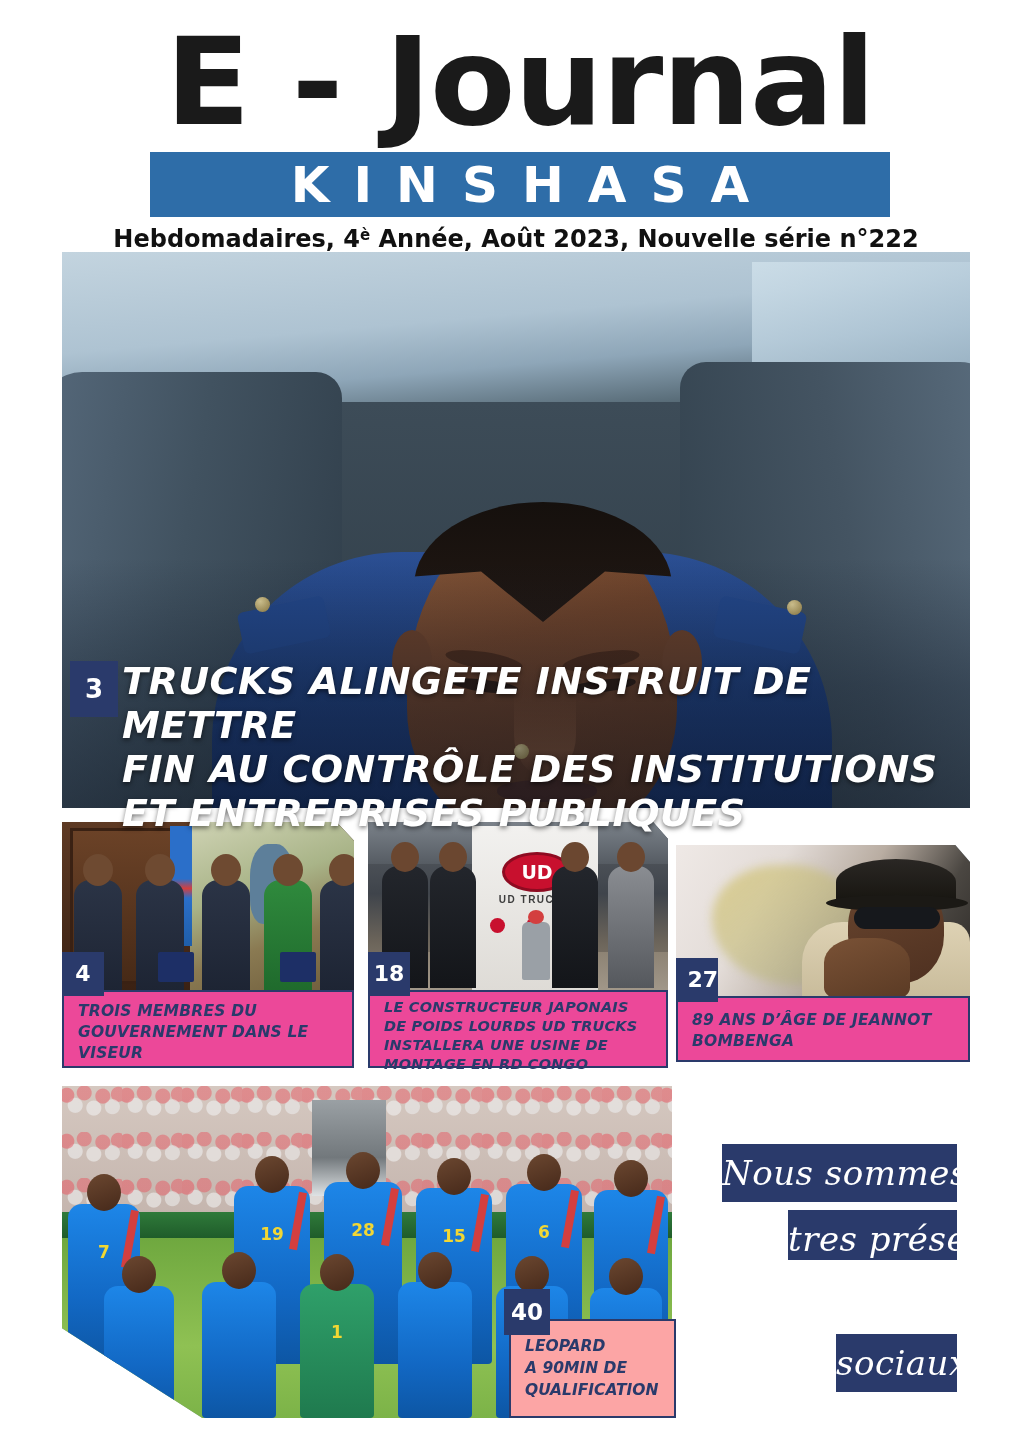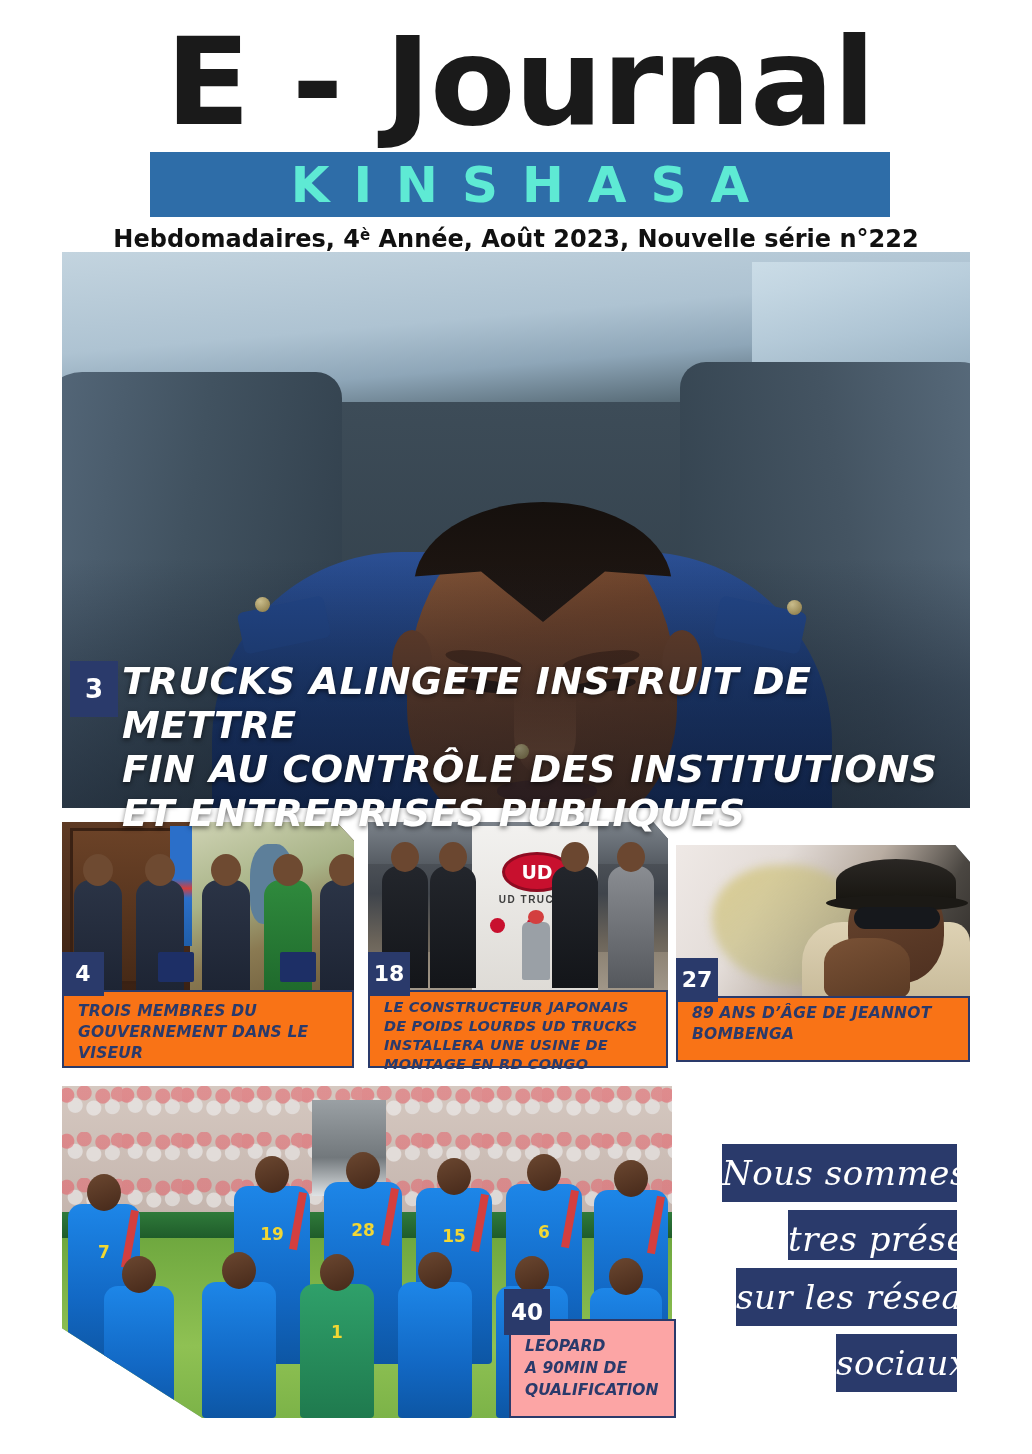--- a/index.html
+++ b/index.html
@@ -58,21 +58,21 @@
     left: 0; top: 0;
     width: 740px;
     height: 65px;
     line-height: 66px;
     text-align: center;
     font-family: "DejaVu Sans", sans-serif;
     font-weight: bold;
     font-size: 50px;
     letter-spacing: 24px;
     text-indent: 24px;
-    color: #5eead4;
+    color: #ffffff;
     white-space: nowrap;
   }
   .masthead-sub {
     position: absolute;
     left: 0;
     top: 221px;
     width: 1032px;
     text-align: center;
     font-family: "DejaVu Sans", sans-serif;
     font-weight: bold;
@@ -389,40 +389,40 @@
     color: #ffffff;
     font-family: "DejaVu Sans", sans-serif;
     font-weight: bold;
     font-size: 22px;
     line-height: 44px;
     text-align: center;
     z-index: 5;
   }
   .badge-4  { left: 62px;  top: 952px; }
   .badge-18 { left: 368px; top: 952px; }
-  .badge-27 { left: 676px; top: 958px; }
+  .badge-27 { left: 676px; top: 958px; text-align: right; }
 
   .cap-box {
     position: absolute;
-    background: #f97316;
+    background: #ec4899;
     border: 2px solid #2A3A6B;
     box-sizing: border-box;
     z-index: 4;
     font-family: "DejaVu Sans", sans-serif;
     font-weight: bold;
     font-style: italic;
     font-size: 15.5px;
     line-height: 21px;
     color: #2A3A6B;
     letter-spacing: .2px;
     padding: 9px 0 0 14px;
   }
   .cap-1 { left: 62px;  top: 990px; width: 292px; height: 78px; }
   .cap-2 { left: 368px; top: 990px; width: 300px; height: 78px; }
-  .cap-3 { left: 676px; top: 996px; width: 294px; height: 66px; padding-top: 5px; }
+  .cap-3 { left: 676px; top: 996px; width: 294px; height: 66px; padding-top: 12px; }
 
   
   .foot-photo {
     left: 62px;
     top: 1086px;
     width: 610px;
     height: 332px;
     clip-path: polygon(0 0, 100% 0, 100% 100%, 23% 100%, 0 73%);
   }
   .f-stand {
@@ -716,17 +716,16 @@
   <div class="foot-badge">40</div>
   <div class="foot-cap">
     <div>LEOPARD</div>
     <div>A 90MIN DE</div>
     <div>QUALIFICATION</div>
   </div>
 
   <div class="social">
     <div class="social-line sl-1">tres présent</div>
     <div class="social-line sl-0">Nous sommes</div>
-    <div class="social-line sl-2">sur les réseaux</div>
     <div class="social-line sl-3">sociaux</div>
   </div>
 
 </div>
 
 </body></html>

